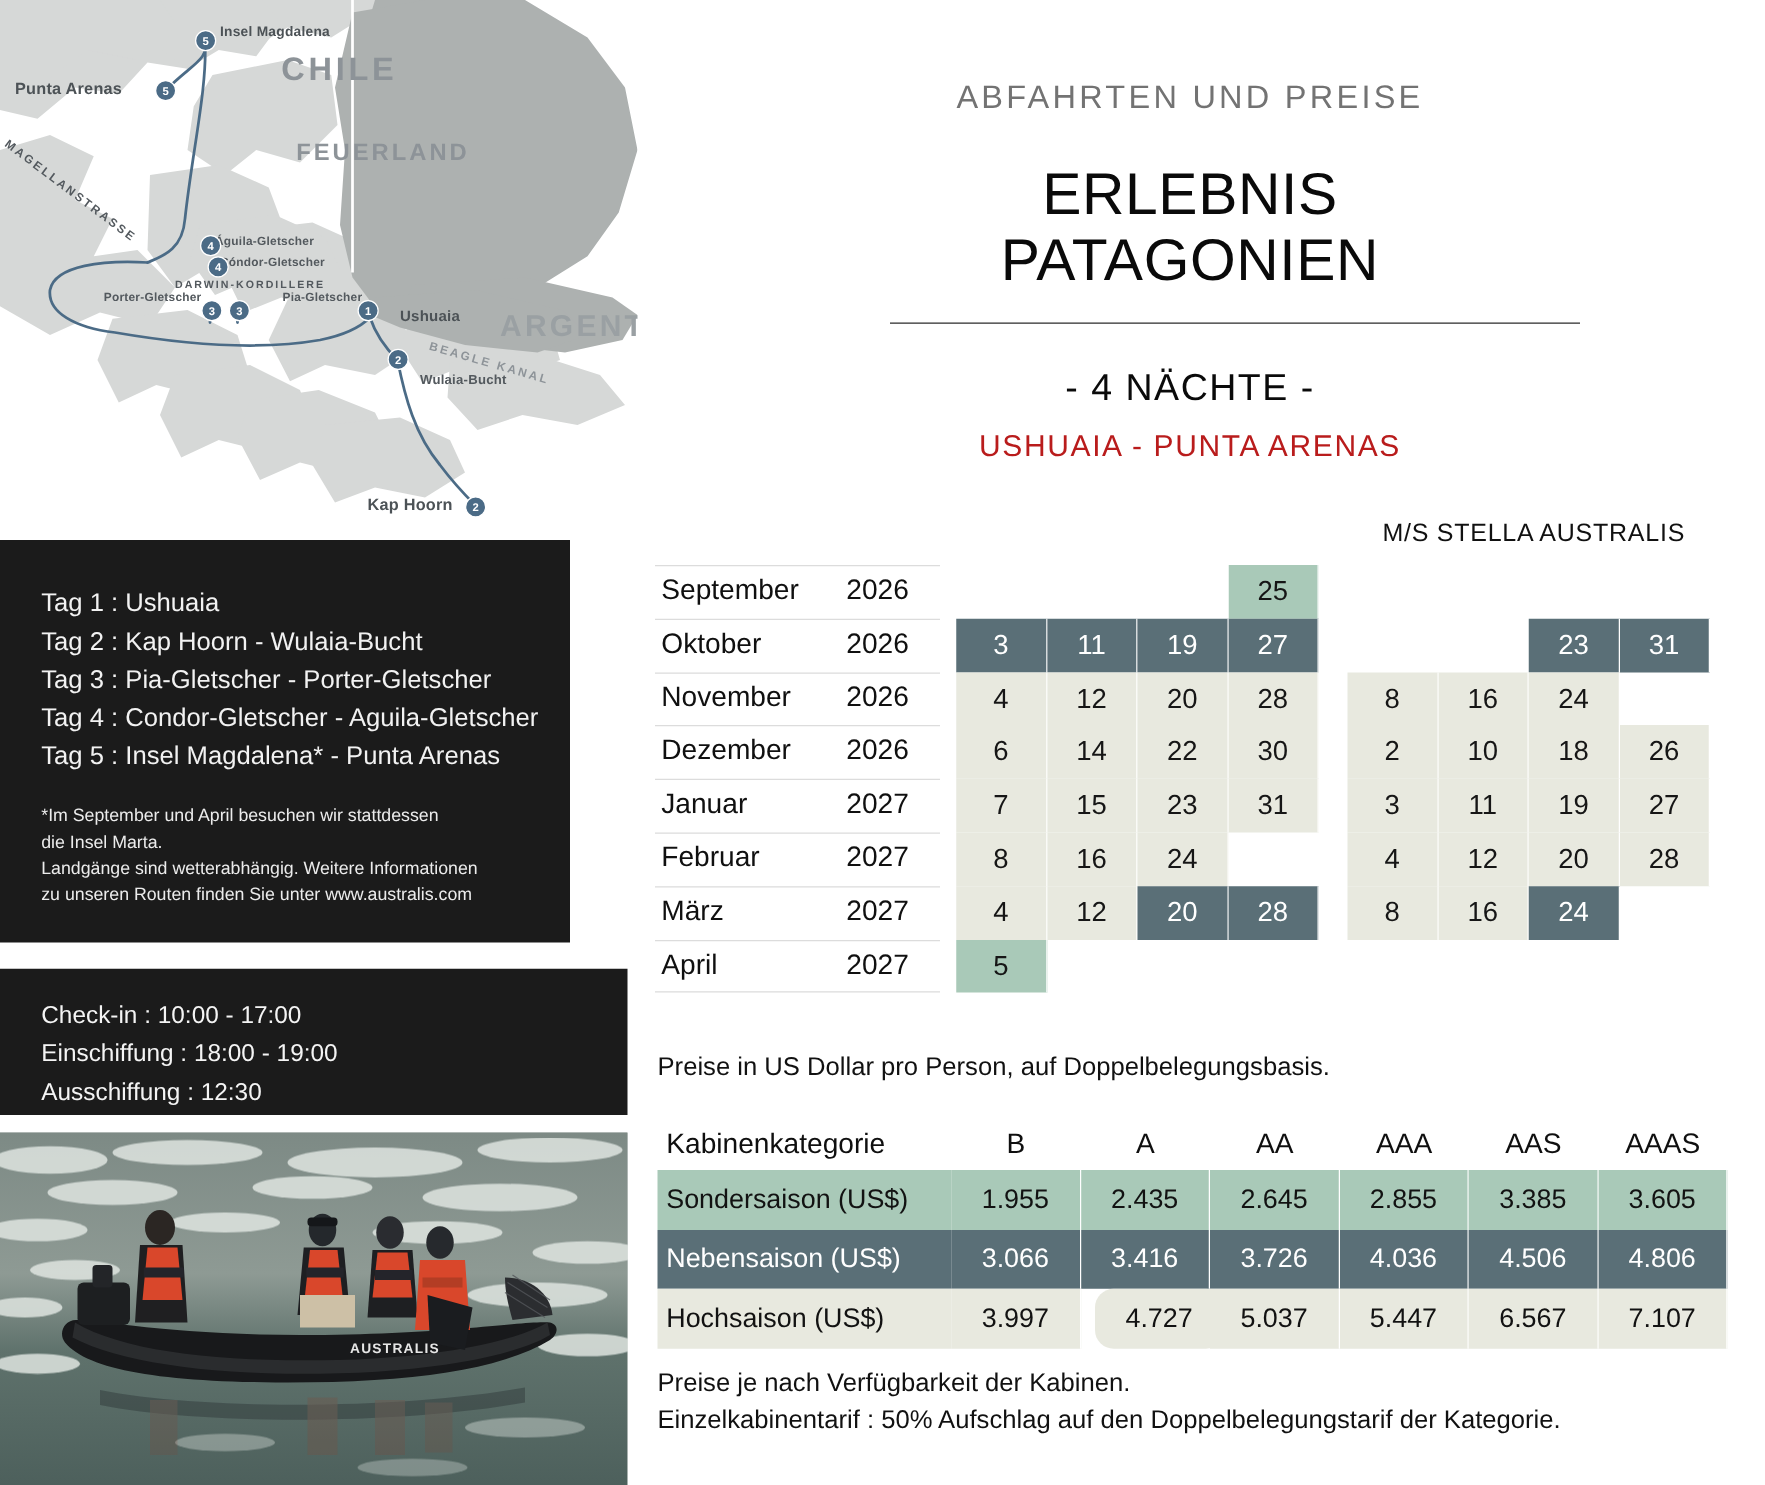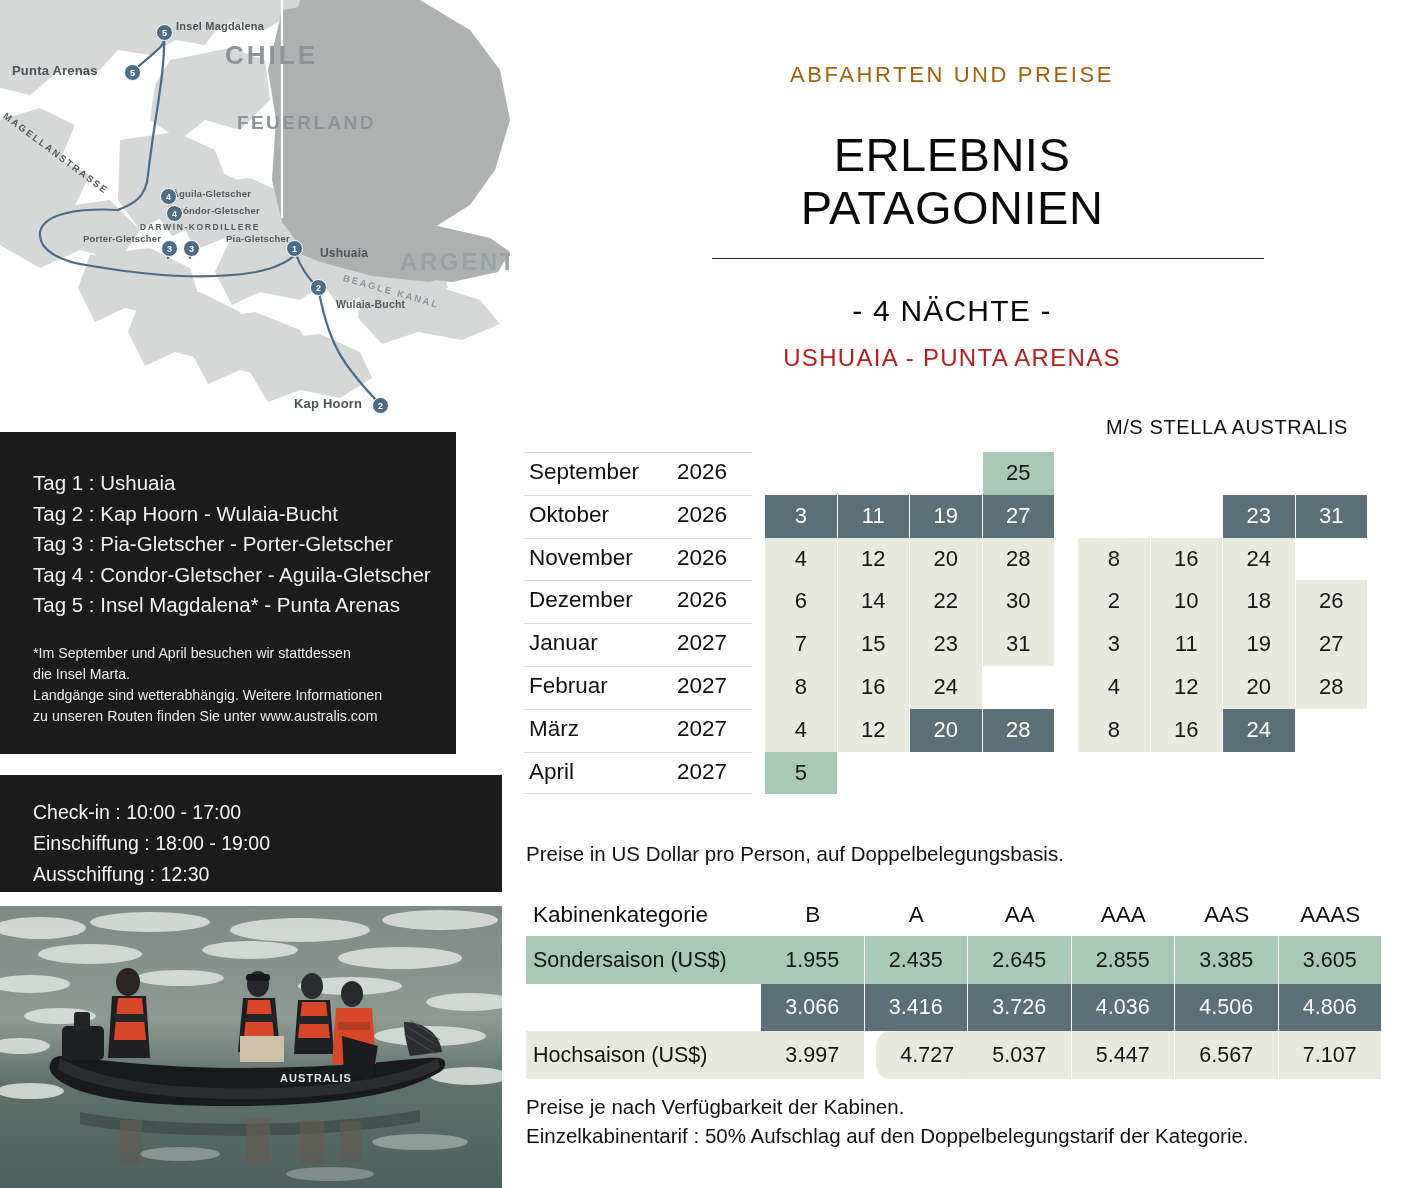--- a/index.html
+++ b/index.html
@@ -49,21 +49,21 @@
   .checkin-line { font-size: 19.5px; line-height: 31px; color:#f4f4f4; white-space: nowrap; }
 
   
   .photo { position: absolute; left: 0; top: 906px; width: 502px; height: 282px; overflow:hidden; background:#6d7a77; }
 
   
   .right-col { position: absolute; left: 512px; top: 0; width: 900px; height: 1188px; background:#fff; }
 
   .kicker {
     position:absolute; left:0; top:62px; width:880px; text-align:center;
-    font-size:22px; letter-spacing:2.6px; color:#a16207; white-space:nowrap;
+    font-size:26px; letter-spacing:2.6px; color:#737373; white-space:nowrap;
   }
   .title {
     position:absolute; left:0; top:128px; width:880px; text-align:center;
     font-size:47px; line-height:53px; letter-spacing:.5px; color:#0a0a0a;
   }
   .rule { position:absolute; left:200px; top:258px; width:552px; height:1px; background:#2b2b2b; }
   .subtitle {
     position:absolute; left:0; top:294px; width:880px; text-align:center;
     font-size:30px; letter-spacing:1.2px; color:#0a0a0a; white-space:nowrap;
   }
@@ -454,20 +454,23 @@
             <div class="pt-txt">2.855</div>
           </div>
           <div class="pt-cell r-green" style="left: 649px;">
             <div class="pt-txt">3.385</div>
           </div>
           <div class="pt-cell r-green" style="left: 752.5px;">
             <div class="pt-txt">3.605</div>
           </div>
         </div>
         <div class="pt-row">
+          <div class="pt-c0 r-dark">
+            <div class="pt-txt0">Nebensaison (US$)</div>
+          </div>
           <div class="pt-cell r-dark" style="left: 235px;">
             <div class="pt-txt">3.066</div>
           </div>
           <div class="pt-cell r-dark" style="left: 338.5px;">
             <div class="pt-txt">3.416</div>
           </div>
           <div class="pt-cell r-dark" style="left: 442px;">
             <div class="pt-txt">3.726</div>
           </div>
           <div class="pt-cell r-dark" style="left: 545.5px;">

